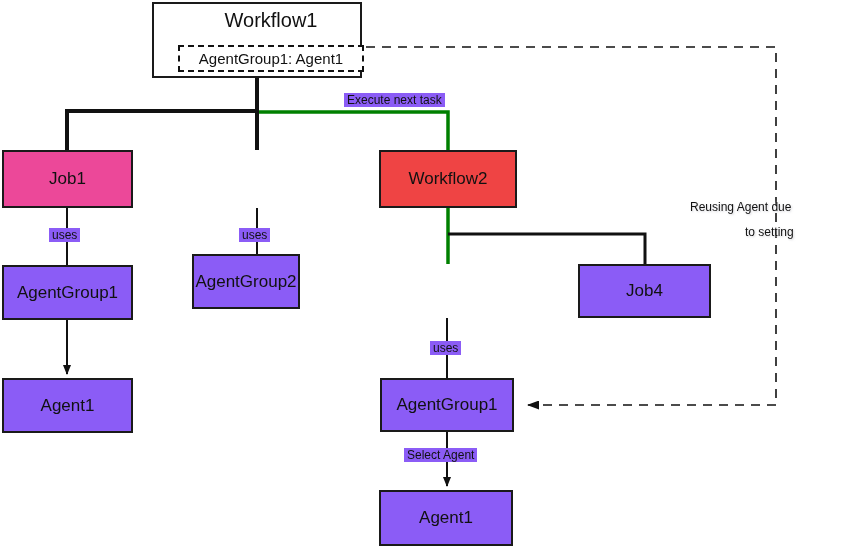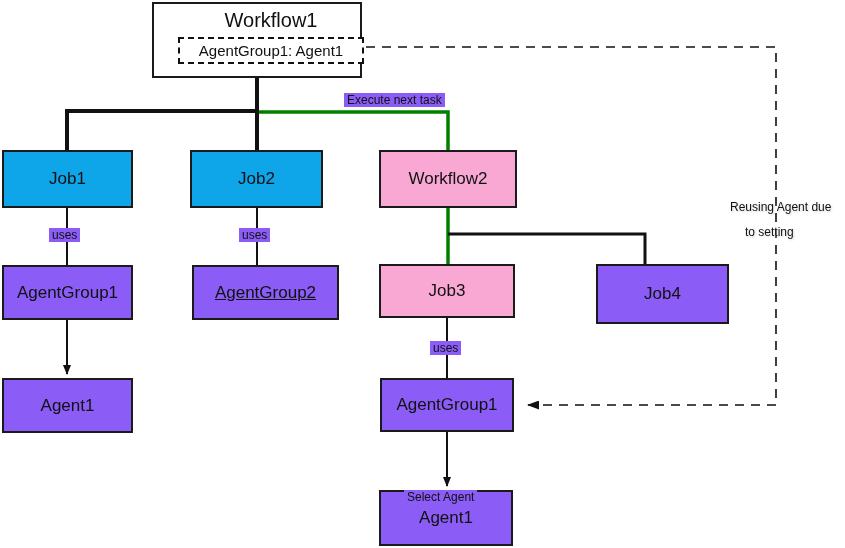--- a/index.html
+++ b/index.html
@@ -29,22 +29,22 @@
     box-sizing: border-box;
     border: 2px solid #1a1a1a;
     background: #8b5cf6;
     display: flex;
     align-items: center;
     justify-content: center;
     color: #111111;
     font-size: 17px;
     z-index: 5;
   }
-  .node.gray { background: #0ea5e9; }
-  .node.green { background: #f9a8d4; }
+  .node.gray { background: #ec4899; }
+  .node.green { background: #ef4444; }
   .node-label { pointer-events: none; }
 
   .wf-root {
     position: absolute;
     box-sizing: border-box;
     border: 2px solid #1a1a1a;
     background: #ffffff;
     z-index: 5;
     display: flex;
     flex-direction: column;
@@ -119,48 +119,42 @@
 
     <path d="M447,318 L447,378" stroke="#111111" stroke-width="2" fill="none"></path>
 
     <path d="M447,432 L447,486" stroke="#111111" stroke-width="2" fill="none" marker-end="url(#arrowBlack)"></path>
 
     <path d="M350,47 L776,47 L776,405 L528,405" stroke="#111111" stroke-width="1.6" fill="none" stroke-dasharray="9 7" marker-end="url(#arrowLeft)"></path>
   </svg>
 
   <div class="wf-root" style="left:152px; top:2px; width:210px; height:76px;padding-left:28px;">
     <div class="wf-title">Workflow1</div>
-    <div class="wf-inner" style="width:186px; height:27px; margin-top:4px;">AgentGroup1: Agent1</div>
+    <div class="wf-inner" style="width:186px; height:27px; margin-top:12px;">AgentGroup1: Agent1</div>
   </div>
 
   <div class="node gray" style="left:2px; top:150px; width:131px; height:58px;">
     <span class="node-label">Job1</span>
   </div>
 
-  <div class="node gray" style="left:190px; top:150px; width:133px; height:58px;">
-    <span class="node-label">Job2</span>
-  </div>
 
   <div class="node green" style="left:379px; top:150px; width:138px; height:58px;">
     <span class="node-label">Workflow2</span>
   </div>
 
   <div class="node" style="left:2px; top:265px; width:131px; height:55px;">
     <span class="node-label">AgentGroup1</span>
   </div>
 
-  <div class="node" style="left:192px; top:265px; width:147px; height:55px;text-decoration:underline;">
+  <div class="node" style="left:192px; top:254px; width:108px; height:55px;">
     <span class="node-label">AgentGroup2</span>
   </div>
 
-  <div class="node green" style="left:379px; top:264px; width:136px; height:54px;">
-    <span class="node-label">Job3</span>
-  </div>
 
-  <div class="node" style="left:596px; top:264px; width:133px; height:60px;text-align:center;">
+  <div class="node" style="left:578px; top:264px; width:133px; height:54px;text-align:center;">
     <span class="node-label">Job4</span>
   </div>
 
   <div class="node" style="left:2px; top:378px; width:131px; height:55px;">
     <span class="node-label">Agent1</span>
   </div>
 
   <div class="node" style="left:380px; top:378px; width:134px; height:54px;">
     <span class="node-label">AgentGroup1</span>
   </div>
@@ -170,18 +164,18 @@
   </div>
 
   <div class="edge-label" style="left:344px; top:93px;">Execute next task</div>
 
   <div class="edge-label" style="left:49px; top:228px;">uses</div>
 
   <div class="edge-label" style="left:239px; top:228px;">uses</div>
 
   <div class="edge-label" style="left:430px; top:341px;">uses</div>
 
-  <div class="edge-label" style="left:404px; top:448px;margin-top:42px;">Select Agent</div>
+  <div class="edge-label" style="left:404px; top:448px;">Select Agent</div>
 
-  <div class="note" style="left:730px; top:200px;">Reusing Agent due</div>
+  <div class="note" style="left:690px; top:200px;">Reusing Agent due</div>
   <div class="note" style="left:745px; top:225px;">to setting</div>
 
 </div>
 
 </body></html>

